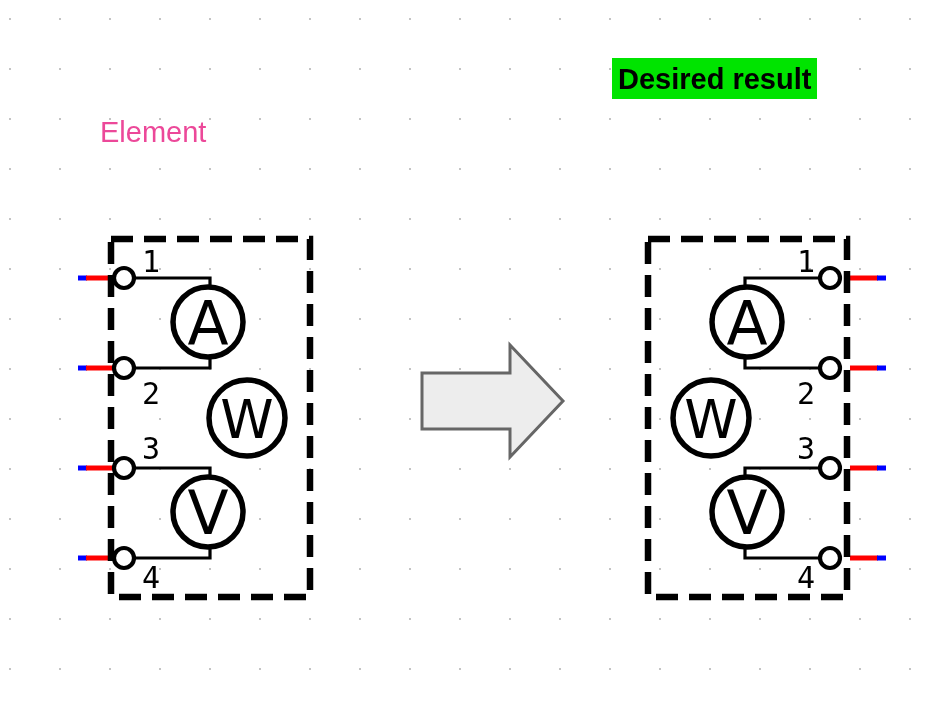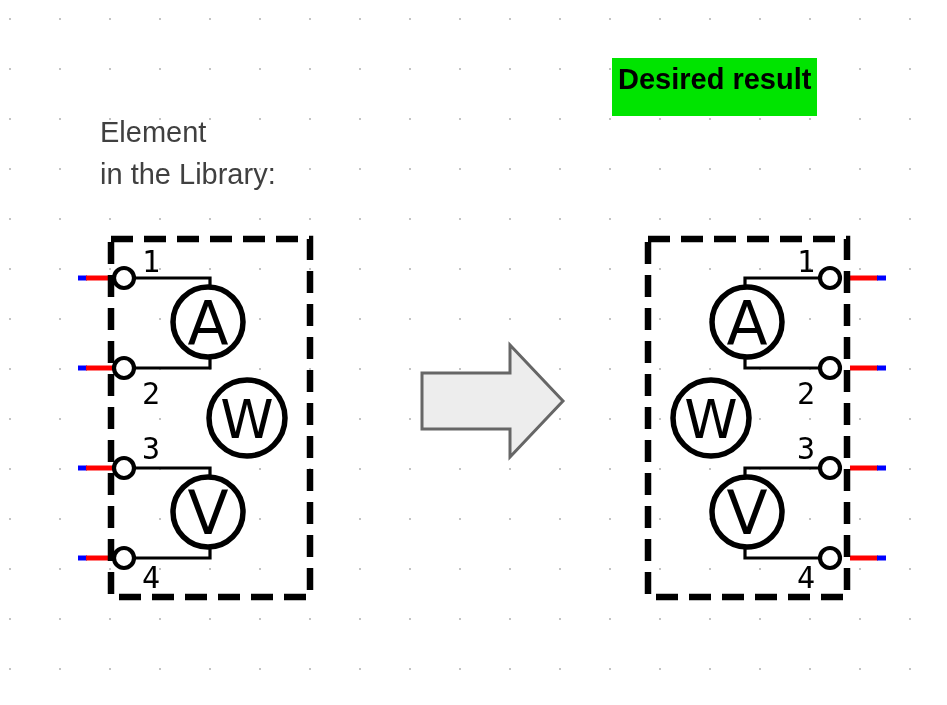--- a/index.html
+++ b/index.html
@@ -8,26 +8,26 @@
     background:#ffffff; font-family:"Liberation Sans", sans-serif;
   }
   .dot-grid {
     position:absolute; inset:0;
     background-image: radial-gradient(circle, #c4c4c4 1.1px, rgba(0,0,0,0) 1.3px);
     background-size: 50px 50px;
     background-position: -15px -6px;
   }
   .panel-title {
     position:absolute; top:111px; font-size:29px; line-height:42px;
-    color:#404040; white-space:nowrap;
+    color:#ec4899; white-space:nowrap;
   }
   .panel-title-left  { left:100px; }
   .panel-title-right { left:613px; }
   .badge {
-    position:absolute; left:612px; top:58px; height:58px; line-height:42px;
+    position:absolute; left:612px; top:58px; height:41px; line-height:42px;
     padding:0 6px; background:#00e400; color:#000000;
     font-size:29px; font-weight:bold; white-space:nowrap;
   }
   svg.diagram { position:absolute; left:0; top:0; }
   .box        { fill:none; stroke:#000000; stroke-width:6.5; stroke-dasharray:22 11; }
   .wire       { fill:none; stroke:#000000; stroke-width:3.2; }
   .stub-red   { stroke:#ff0000; stroke-width:5; }
   .stub-blue  { stroke:#0000ff; stroke-width:5; }
   .meter      { fill:#ffffff; stroke:#000000; stroke-width:5.5; }
   .terminal   { fill:#ffffff; stroke:#000000; stroke-width:4.2; }
@@ -38,21 +38,20 @@
 </style>
 </head>
 <body>
 
 <div class="canvas">
 
   <div class="dot-grid"></div>
 
   <div class="panel-title panel-title-left">
     <div>Element</div>
-    <div>in the Library:</div>
   </div>
 
   <div class="badge">Desired result</div>
 
   <div class="panel-title panel-title-right">
   </div>
 
   <svg class="diagram" width="947" height="705" viewBox="0 0 947 705">
 
     <g>

